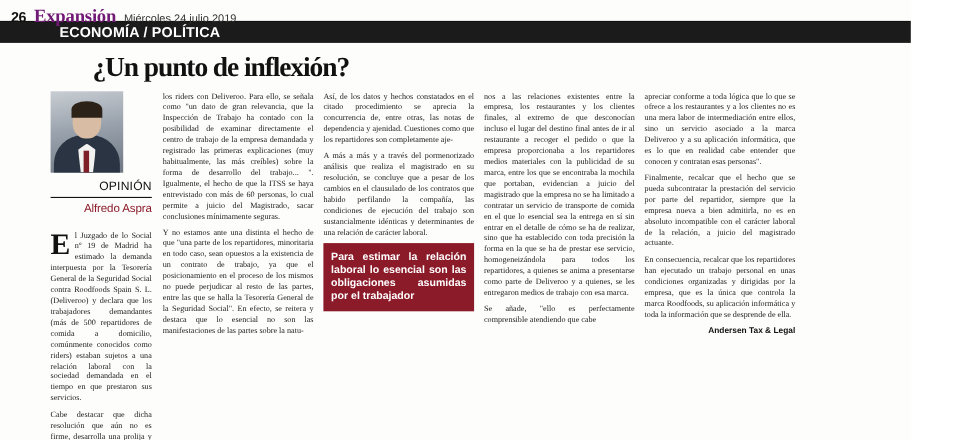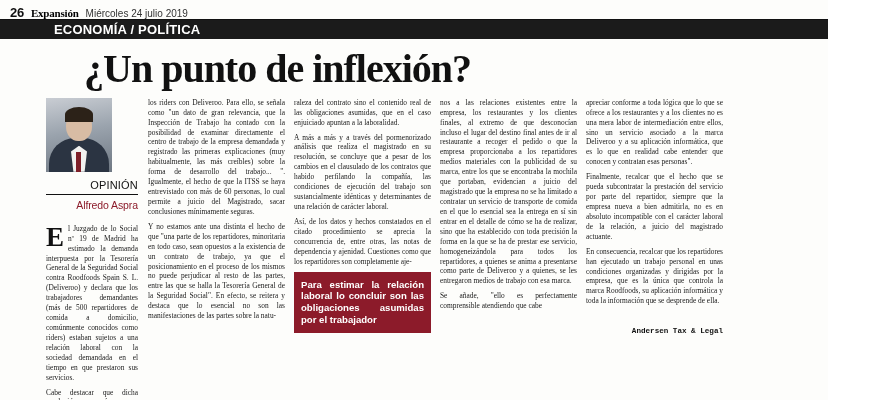--- a/index.html
+++ b/index.html
@@ -34,22 +34,22 @@
   .page-number {
     font-family: "Liberation Sans", sans-serif;
     font-weight: bold;
     font-size: 13px;
     color: #111;
     letter-spacing: -0.3px;
   }
   .paper-name {
     font-family: "Liberation Serif", serif;
     font-weight: bold;
-    font-size: 11px;
-    color: #000000;
+    font-size: 17px;
+    color: #701a75;
     letter-spacing: -0.2px;
   }
   .issue-date {
     font-family: "Liberation Sans", sans-serif;
     font-size: 10px;
     color: #333;
   }
 
   
   .section-band {
@@ -69,21 +69,21 @@
     padding-left: 45px;
   }
 
   
   .headline-wrap {
     padding: 10px 0 8px 84px;
   }
   .headline {
     font-family: "Liberation Serif", serif;
     font-weight: bold;
-    font-size: 40px;
+    font-size: 25px;
     line-height: 1.02;
     color: #111;
     letter-spacing: -1px;
   }
 
   
   .body-area {
     display: flex;
     padding: 0 10px 0 10px;
     gap: 10px;
@@ -220,26 +220,26 @@
     font-family: "Liberation Sans", sans-serif;
     font-weight: bold;
     font-size: 9.6px;
     line-height: 1.22;
     padding: 7px 7px 8px 7px;
     margin-top: 4px;
     box-sizing: border-box;
   }
 
   .signature {
-    font-family: Liberation Mono, monospace;
+    font-family: Liberation Sans, sans-serif;
     font-size: 7.6px;
     font-weight: bold;
     color: #111;
     text-align: right;
-    margin-top: 20px;
+    margin-top: 5px;
   }
 </style>
 </head>
 <body>
 
 <div class="page">
 
   <div class="masthead">
     <span class="page-number">26</span>
     <span class="paper-name">Expansión</span>
@@ -276,24 +276,23 @@
     </div>
 
     <div class="cols">
 
       <div class="col">
         <p>los riders con Deliveroo. Para ello, se señala como "un dato de gran relevancia, que la Inspección de Trabajo ha contado con la posibilidad de examinar directamente el centro de trabajo de la empresa demandada y registrado las primeras explicaciones (muy habitualmente, las más creíbles) sobre la forma de desarrollo del trabajo... ". Igualmente, el hecho de que la ITSS se haya entrevistado con más de 60 personas, lo cual permite a juicio del Magistrado, sacar conclusiones mínimamente seguras.</p>
         <p>Y no estamos ante una distinta el hecho de que "una parte de los repartidores, minoritaria en todo caso, sean opuestos a la existencia de un contrato de trabajo, ya que el posicionamiento en el proceso de los mismos no puede perjudicar al resto de las partes, entre las que se halla la Tesorería General de la Seguridad Social". En efecto, se reitera y destaca que lo esencial no son las manifestaciones de las partes sobre la natu-</p>
       </div>
 
       <div class="col">
-        <p>raleza del contrato sino el contenido real de las obligaciones asumidas, que en el caso enjuiciado apuntan a la laboralidad.</p>
+        <p>Así, de los datos y hechos constatados en el citado procedimiento se aprecia la concurrencia de, entre otras, las notas de dependencia y ajenidad. Cuestiones como que los repartidores son completamente aje-</p>
         <p>A más a más y a través del pormenorizado análisis que realiza el magistrado en su resolución, se concluye que a pesar de los cambios en el clausulado de los contratos que habido perfilando la compañía, las condiciones de ejecución del trabajo son sustancialmente idénticas y determinantes de una relación de carácter laboral.</p>
-        <p>Así, de los datos y hechos constatados en el citado procedimiento se aprecia la concurrencia de, entre otras, las notas de dependencia y ajenidad. Cuestiones como que los repartidores son completamente aje-</p>
-        <div class="pullquote">Para estimar la relación laboral lo concluir son las obligaciones asumidas por el trabajador</div>
+        <div class="pullquote">Para estimar la relación laboral lo esencial son las obligaciones asumidas por el trabajador</div>
       </div>
 
       <div class="col">
         <p>nos a las relaciones existentes entre la empresa, los restaurantes y los clientes finales, al extremo de que desconocían incluso el lugar del destino final antes de ir al restaurante a recoger el pedido o que la empresa proporcionaba a los repartidores medios materiales con la publicidad de su marca, entre los que se encontraba la mochila que portaban, evidencian a juicio del magistrado que la empresa no se ha limitado a contratar un servicio de transporte de comida en el que lo esencial sea la entrega en sí sin entrar en el detalle de cómo se ha de realizar, sino que ha establecido con toda precisión la forma en la que se ha de prestar ese servicio, homogeneizándola para todos los repartidores, a quienes se anima a presentarse como parte de Deliveroo y a quienes, se les entregaron medios de trabajo con esa marca.</p>
         <p>Se añade, "ello es perfectamente comprensible atendiendo que cabe</p>
       </div>
 
       <div class="col">
         <p>apreciar conforme a toda lógica que lo que se ofrece a los restaurantes y a los clientes no es una mera labor de intermediación entre ellos, sino un servicio asociado a la marca Deliveroo y a su aplicación informática, que es lo que en realidad cabe entender que conocen y contratan esas personas".</p>
         <p>Finalmente, recalcar que el hecho que se pueda subcontratar la prestación del servicio por parte del repartidor, siempre que la empresa nueva a bien admitirla, no es en absoluto incompatible con el carácter laboral de la relación, a juicio del magistrado actuante.</p>

